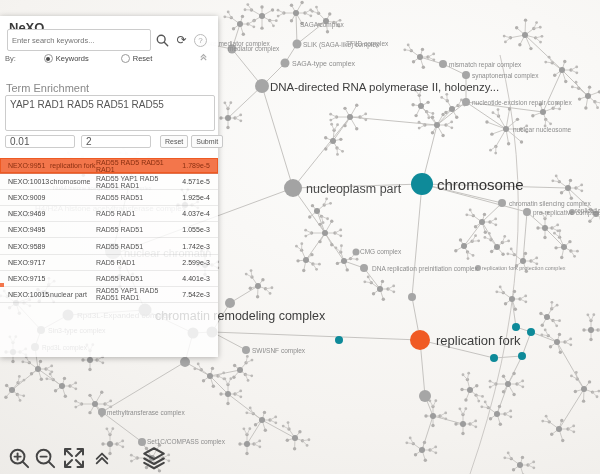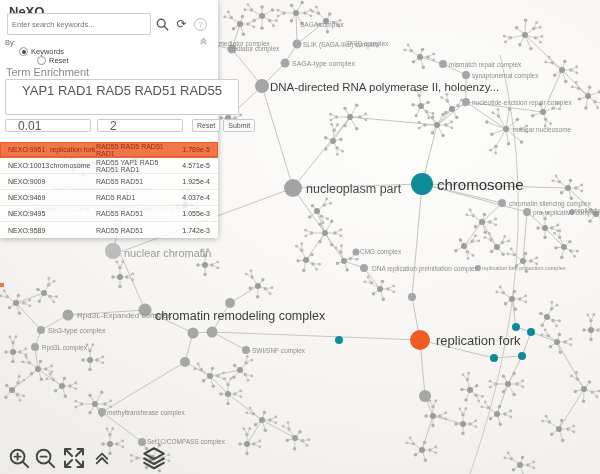--- a/index.html
+++ b/index.html
@@ -6,45 +6,45 @@
   body{
     width:600px;height:474px;overflow:hidden;position:relative;
     font-family:"Liberation Sans","DejaVu Sans",sans-serif;
     background:radial-gradient(ellipse 130% 110% at 68% 28%, #fdfdfc 0%, #f5f3f0 55%, #e9e7e3 100%);
   }
   #stage{position:absolute;inset:0;}
   svg#net{position:absolute;left:0;top:0;}
   svg text{font-family:"Liberation Sans","DejaVu Sans",sans-serif;}
 
   
-  .panel{position:absolute;left:0;top:0;width:218px;height:238px;
+  .panel{position:absolute;left:0;top:16px;width:218px;height:341px;
          box-shadow:0 1px 6px rgba(0,0,0,.28);z-index:5;}
   .panel-top{position:absolute;left:0;top:0;right:0;height:142px;
              background:rgba(255,255,255,.97);}
   .app-title{margin:0;padding:4px 0 0 9px;font-size:13px;font-weight:bold;color:#3a3a3a;}
   .search-row{position:absolute;left:7px;top:17px;right:4px;height:14px;display:flex;align-items:center;}
   .search-input{width:134px;height:12px;border:1px solid #ccc;border-radius:2px;
                 font-size:7.5px;color:#666;padding:4px 4px;outline:none;background:#fff;}
   .icon-btn{display:inline-flex;align-items:center;justify-content:center;
             width:15px;height:15px;margin-left:4px;cursor:pointer;background:none;border:none;padding:0;}
   .refresh-glyph{font-size:12px;color:#555;line-height:1;}
   .help-circ{display:inline-flex;align-items:center;justify-content:center;width:11px;height:11px;
              border:1px solid #bbb;border-radius:50%;font-size:8px;color:#aaa;}
   .panel-min{position:absolute;right:3px;top:16px;}
-  .by-row{position:absolute;left:5px;top:38px;display:flex;align-items:flex-start;font-size:7.5px;color:#666;flex-direction:column;}
-  .radio-opt{display:flex;align-items:center;margin-left:14px;color:#444;cursor:pointer;}
+  .by-row{position:absolute;left:5px;top:38px;display:flex;align-items:flex-end;font-size:7.5px;color:#666;}
+  .radio-opt{display:flex;align-items:center;margin-left:28px;color:#444;cursor:pointer;}
   .radio{width:7px;height:7px;border:1px solid #999;border-radius:50%;margin-right:3px;position:relative;background:#fff;}
   .radio.checked:after{content:"";position:absolute;left:1.5px;top:1.5px;width:4px;height:4px;border-radius:50%;background:#4a4a4a;}
   .radio-genes{margin-left:32px;}
   .section-heading{position:absolute;left:6px;top:66px;font-size:11px;color:#888;}
   .genes-area{position:absolute;left:5px;top:79px;width:200px;height:28px;resize:none;
-              border:1px solid #ccc;border-radius:2px;font-size:13px;color:#555;
-              font-family:"Liberation Sans","DejaVu Sans",sans-serif;padding:3px 16px;outline:none;}
+              border:1px solid #ccc;border-radius:2px;font-size:10px;color:#555;
+              font-family:"Liberation Sans","DejaVu Sans",sans-serif;padding:3px 4px;outline:none;}
   .controls-row{position:absolute;left:5px;top:119px;right:5px;display:flex;align-items:center;}
-  .num-input{width:60px;height:11px;border:1px solid #ccc;border-radius:2px;font-size:12px;color:#555;padding:0 12px;margin-right:6px;outline:none;}
+  .num-input{width:60px;height:11px;border:1px solid #ccc;border-radius:2px;font-size:10px;color:#555;padding:0 4px;margin-right:6px;outline:none;}
   .small-btn{font-size:7px;color:#555;background:#fbfbfb;border:1px solid #c9c9c9;border-radius:2px;
              height:13px;padding:0 4px;margin-left:3px;cursor:pointer;}
   .results{position:absolute;left:0;top:142px;right:0;bottom:0;background:rgba(255,255,255,.8);overflow:hidden;}
   .rrow{display:flex;align-items:center;height:15.1px;border-bottom:1px solid rgba(100,100,100,.13);
         font-size:7px;color:#555;cursor:pointer;}
   .rrow .c-id{width:42px;padding-left:8px;color:#444;}
   .rrow .c-term{width:46px;}
   .rrow .c-genes{flex:1;}
   .rrow .c-p{width:40px;text-align:right;padding-right:8px;color:#444;}
   .rrow.selected{background:#f3764b;box-shadow:inset 0 0 0 1px #ee5a23;}

